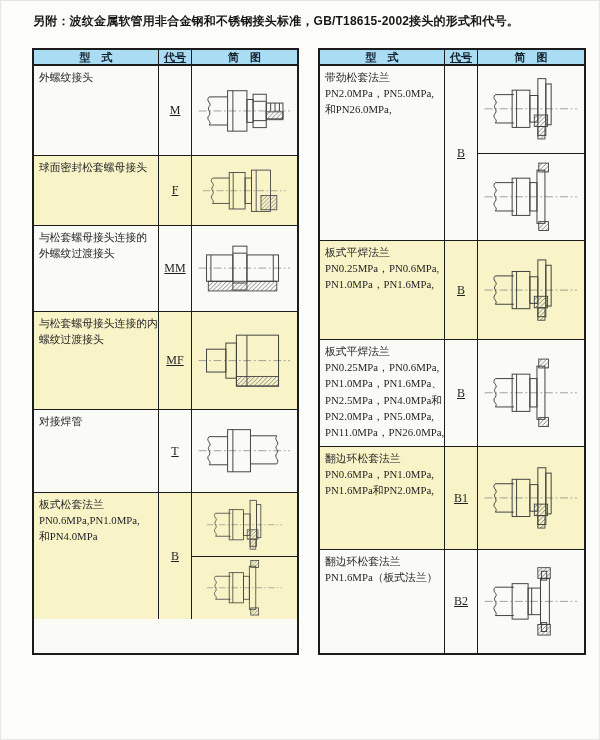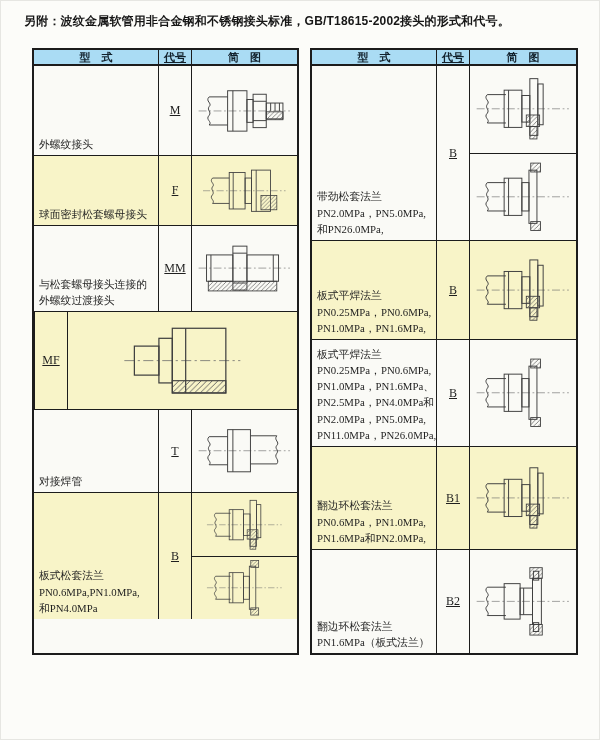--- a/index.html
+++ b/index.html
@@ -3,33 +3,33 @@
 <meta charset="utf-8">
 <style>
   :root{
     --page-bg:#fcfcf9; --header-bg:#aadcf4; --row-yellow:#f8f4c8;
     --row-white:#fafaf6; --border:#1c1c1c; --text:#1f1f1f;
   }
   html,body{margin:0;padding:0}
   body{background:#f0f0ec;font-family:"Liberation Serif","DejaVu Serif",serif;}
   .page{position:relative;width:600px;height:740px;background:var(--page-bg);
         overflow:hidden;box-shadow:inset 0 0 0 1px #e6e6e2;}
-  .caption{position:absolute;left:24px;top:13px;white-space:nowrap;
+  .caption{position:absolute;left:33px;top:13px;white-space:nowrap;
            font-family:"Liberation Sans","DejaVu Sans",sans-serif;
            font-weight:600;font-size:12px;color:#161616;letter-spacing:.2px;}
-  .tables{position:absolute;left:32px;top:48px;display:flex;gap:11px;}
+  .tables{position:absolute;left:32px;top:48px;display:flex;gap:19px;}
   .tbl{border:2px solid var(--border);background:var(--row-white);}
   .tbl-l{width:263px}
   .tbl-r{width:264px}
   .row{display:flex;border-bottom:1px solid var(--border);box-sizing:border-box;}
   .row:last-child{border-bottom:none;}
   .head{height:16px;background:var(--header-bg);border-bottom:2px solid var(--border);}
   .c{box-sizing:border-box;min-width:0;}
-  .c-type{width:124px;display:flex;flex-direction:column;justify-content:flex-end;
-          padding:3px 2px 3px 5px;font-size:10.8px;color:var(--text);}
+  .c-type{width:124px;display:flex;flex-direction:column;justify-content:flex-start;
+          padding:3px 2px 13px 5px;font-size:10.8px;color:var(--text);}
   .tline{line-height:1.5;white-space:nowrap;}
   .c-code{width:34px;border-left:1px solid var(--border);border-right:1px solid var(--border);
           display:flex;align-items:center;justify-content:center;
           font-size:12px;color:var(--text);text-decoration:underline;}
   .c-diag{flex:1;display:flex;flex-direction:column;}
   .dsub{flex:1;display:flex;align-items:center;justify-content:center;min-height:0;}
   .dsub + .dsub{border-top:1px solid var(--border);}
   .dsub svg{width:92%;height:92%;}
   .head .c-type,.head .c-code,.head .c-diag{
       flex-direction:row;align-items:center;justify-content:center;
@@ -126,20 +126,24 @@
                 <line class="ln" x1="42" y1="23" x2="58" y2="23"></line>
                 <line class="ln" x1="42" y1="57" x2="58" y2="57"></line>
                 <rect class="ln" x="58" y="25" width="36" height="30"></rect>
                 <line class="ln" x1="88" y1="25" x2="88" y2="55"></line>
                 <rect class="hz" style="fill:url(#p2)" x="14" y="55" width="78" height="11"></rect>
               </svg>
             </div>
           </div>
         </div>
         <div class="row" style="height:98px;background:var(--row-yellow)">
+          <div class="c c-type">
+            <div class="tline">与松套螺母接头连接的内</div>
+            <div class="tline">螺纹过渡接头</div>
+          </div>
           <div class="c c-code">MF</div>
           <div class="c c-diag">
             <div class="dsub">
               <svg viewBox="0 0 110 80" preserveAspectRatio="xMidYMid meet">
                 <defs>
                   <pattern id="p3" patternUnits="userSpaceOnUse" width="5" height="5">
                     <path d="M0 5 L5 0" stroke="#5a5a5a" stroke-width="0.8"></path>
                   </pattern>
                 </defs>
                 <line class="cl" x1="3" y1="40" x2="107" y2="40"></line>

